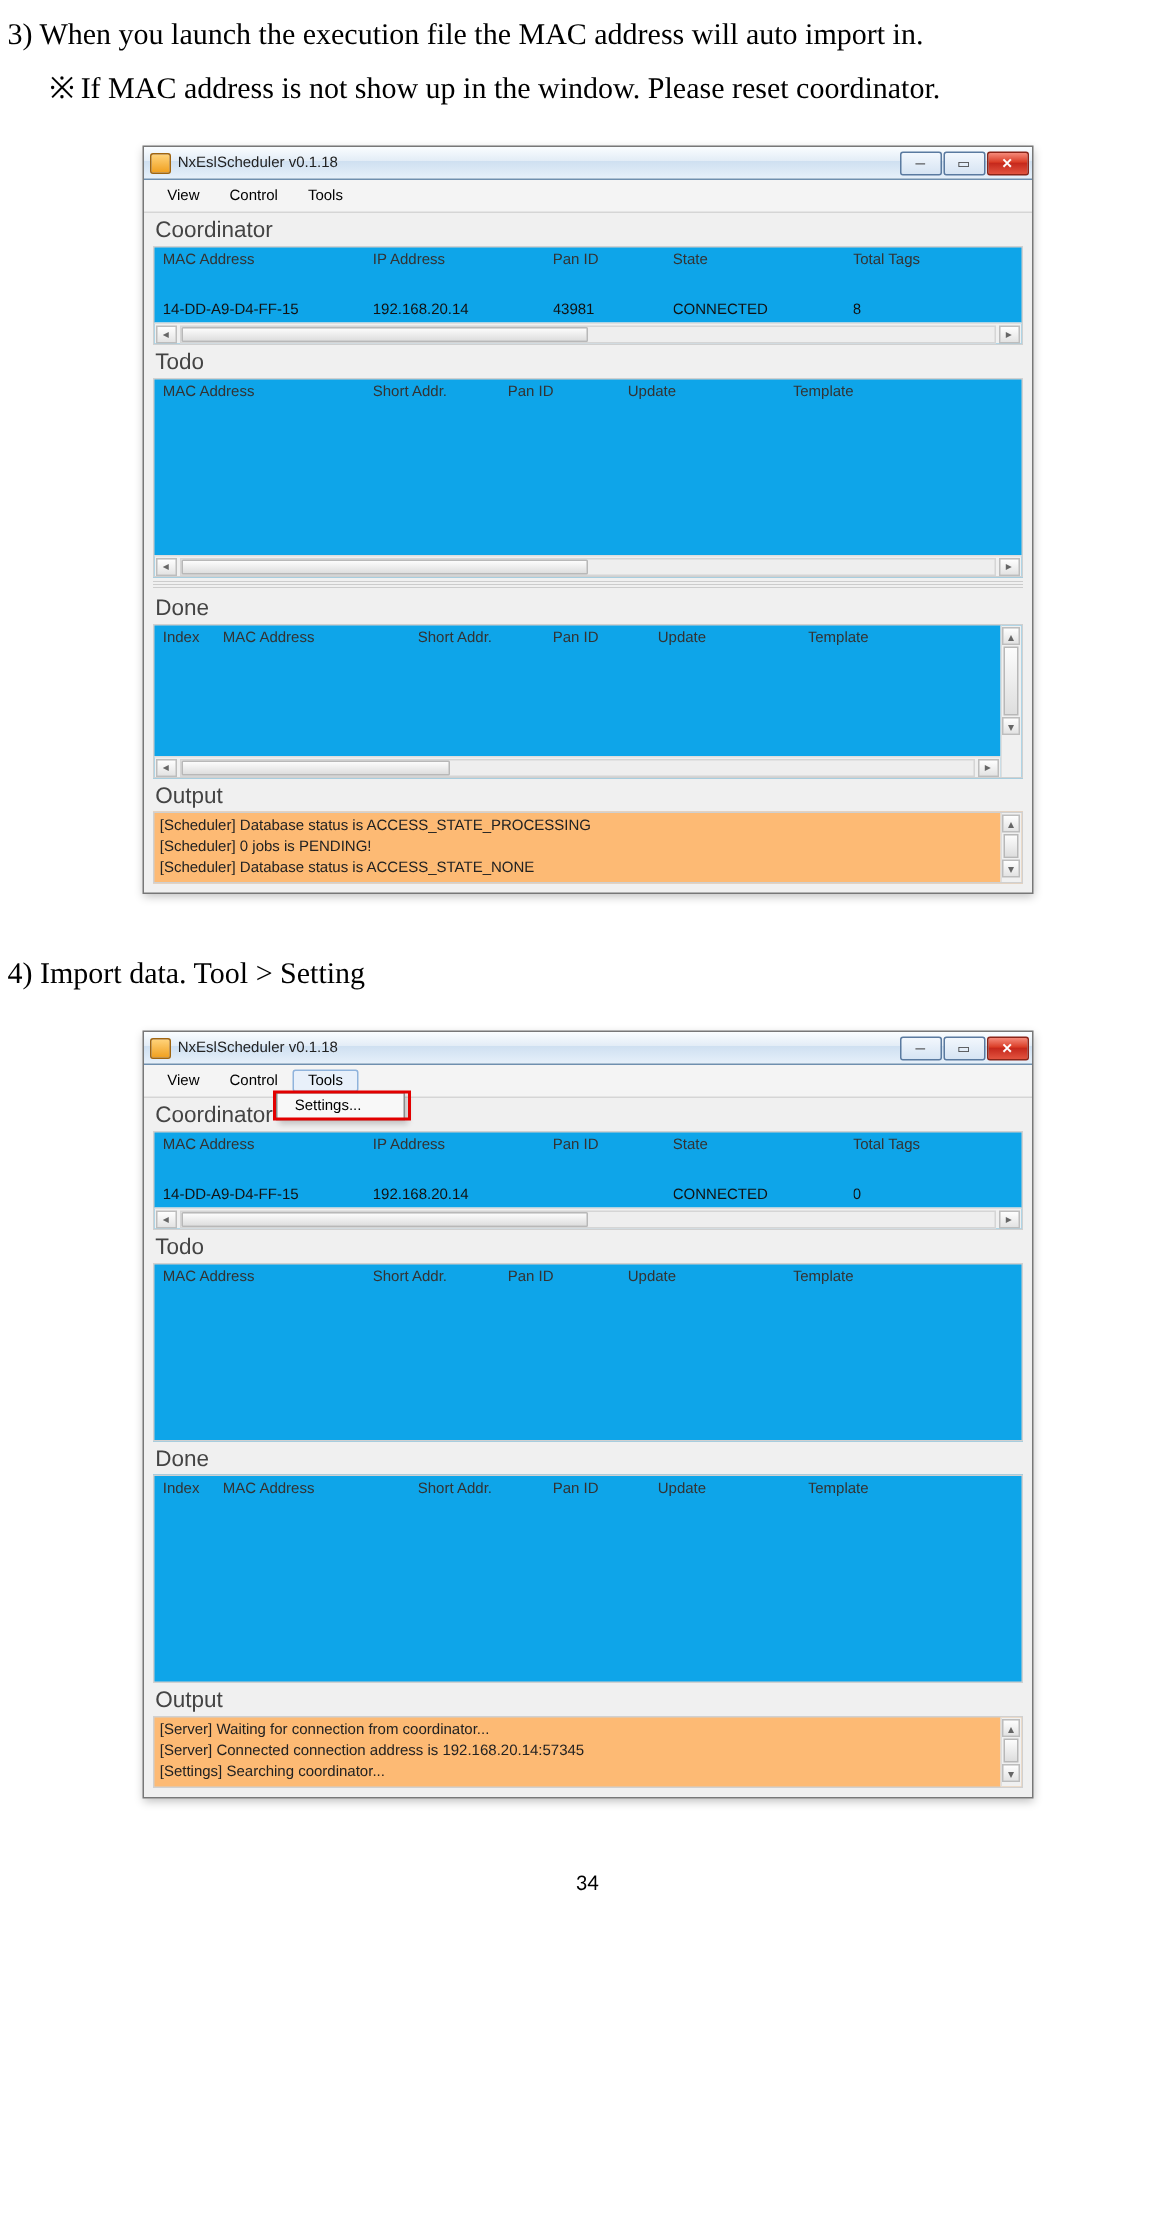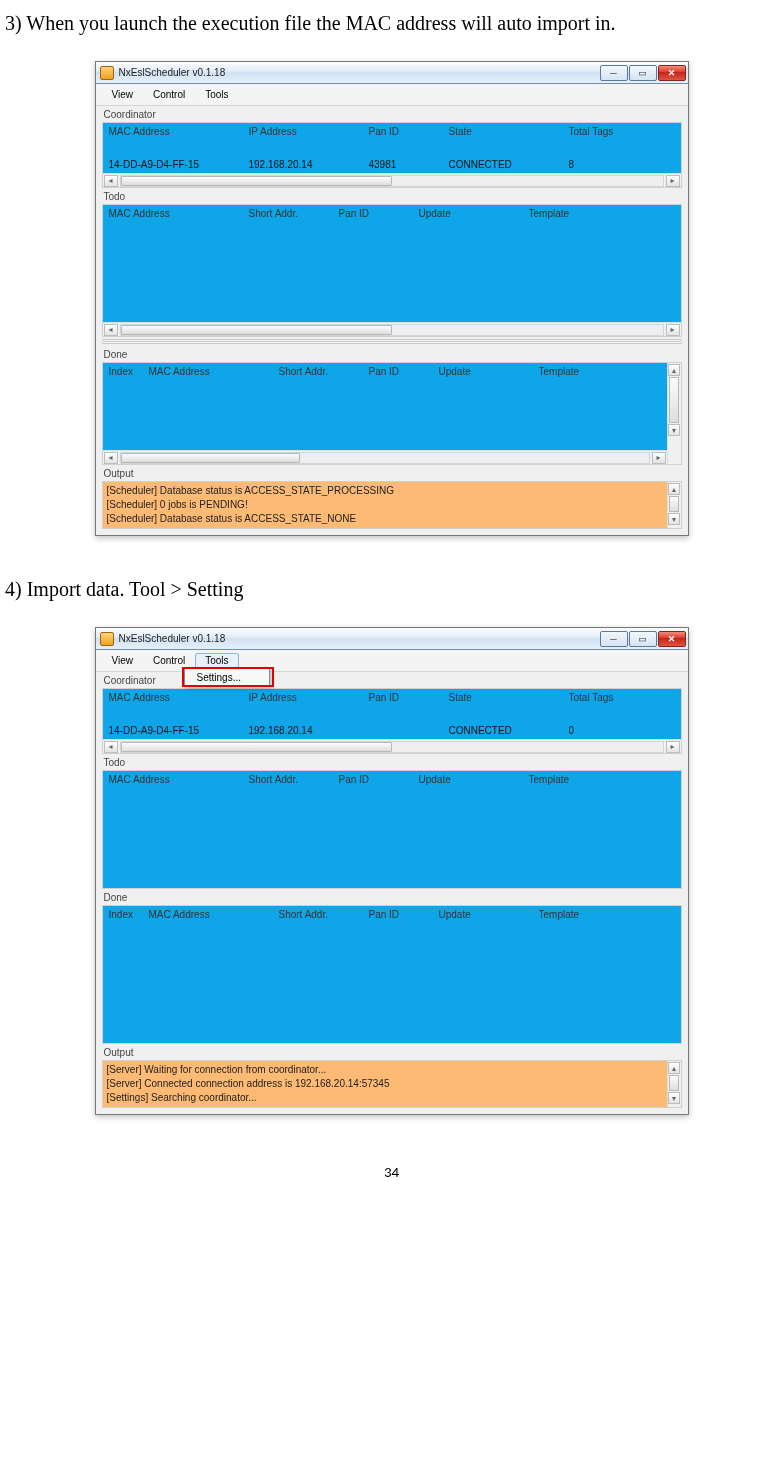--- a/index.html
+++ b/index.html
@@ -98,21 +98,21 @@
       top: 17px; left: 86px;
       width: 92px; height: 20px;
       border: 2px solid #e20000;
       z-index: 25;
       pointer-events: none;
     }
     
     .section-label {
       padding: 3px 8px 1px 8px;
       color: #444;
-      font-size: 10px;
+      font-size: 15px;
     }
     .panel {
       background: #0ea5e9;
       margin: 1px 6px 0 6px;
       border: 1px solid #d0d0d0;
     }
     .headers, .row {
       display: flex;
       padding: 3px 6px;
       font-size: 10px;
@@ -213,20 +213,23 @@
     }
     .blank-area { min-height: 70px; }
     .blank-area-lg { min-height: 100px; }
   </style>
 </head>
 <body>
 
 <div class="doc-text">
   <span class="step-num">3)</span>
   <span>When you launch the execution file the MAC address will auto import in.</span>
+  <span class="indent">
+    <span class="step-marker">※</span><span>If MAC address is not show up in the window. Please reset coordinator.</span>
+  </span>
 </div>
 
 <div class="window-wrap">
   <div class="window">
 
     <div class="titlebar">
       <div class="app-icon"></div>
       <div class="title-text">NxEslScheduler v0.1.18</div>
       <div class="window-controls">
         <div class="winbtn">

